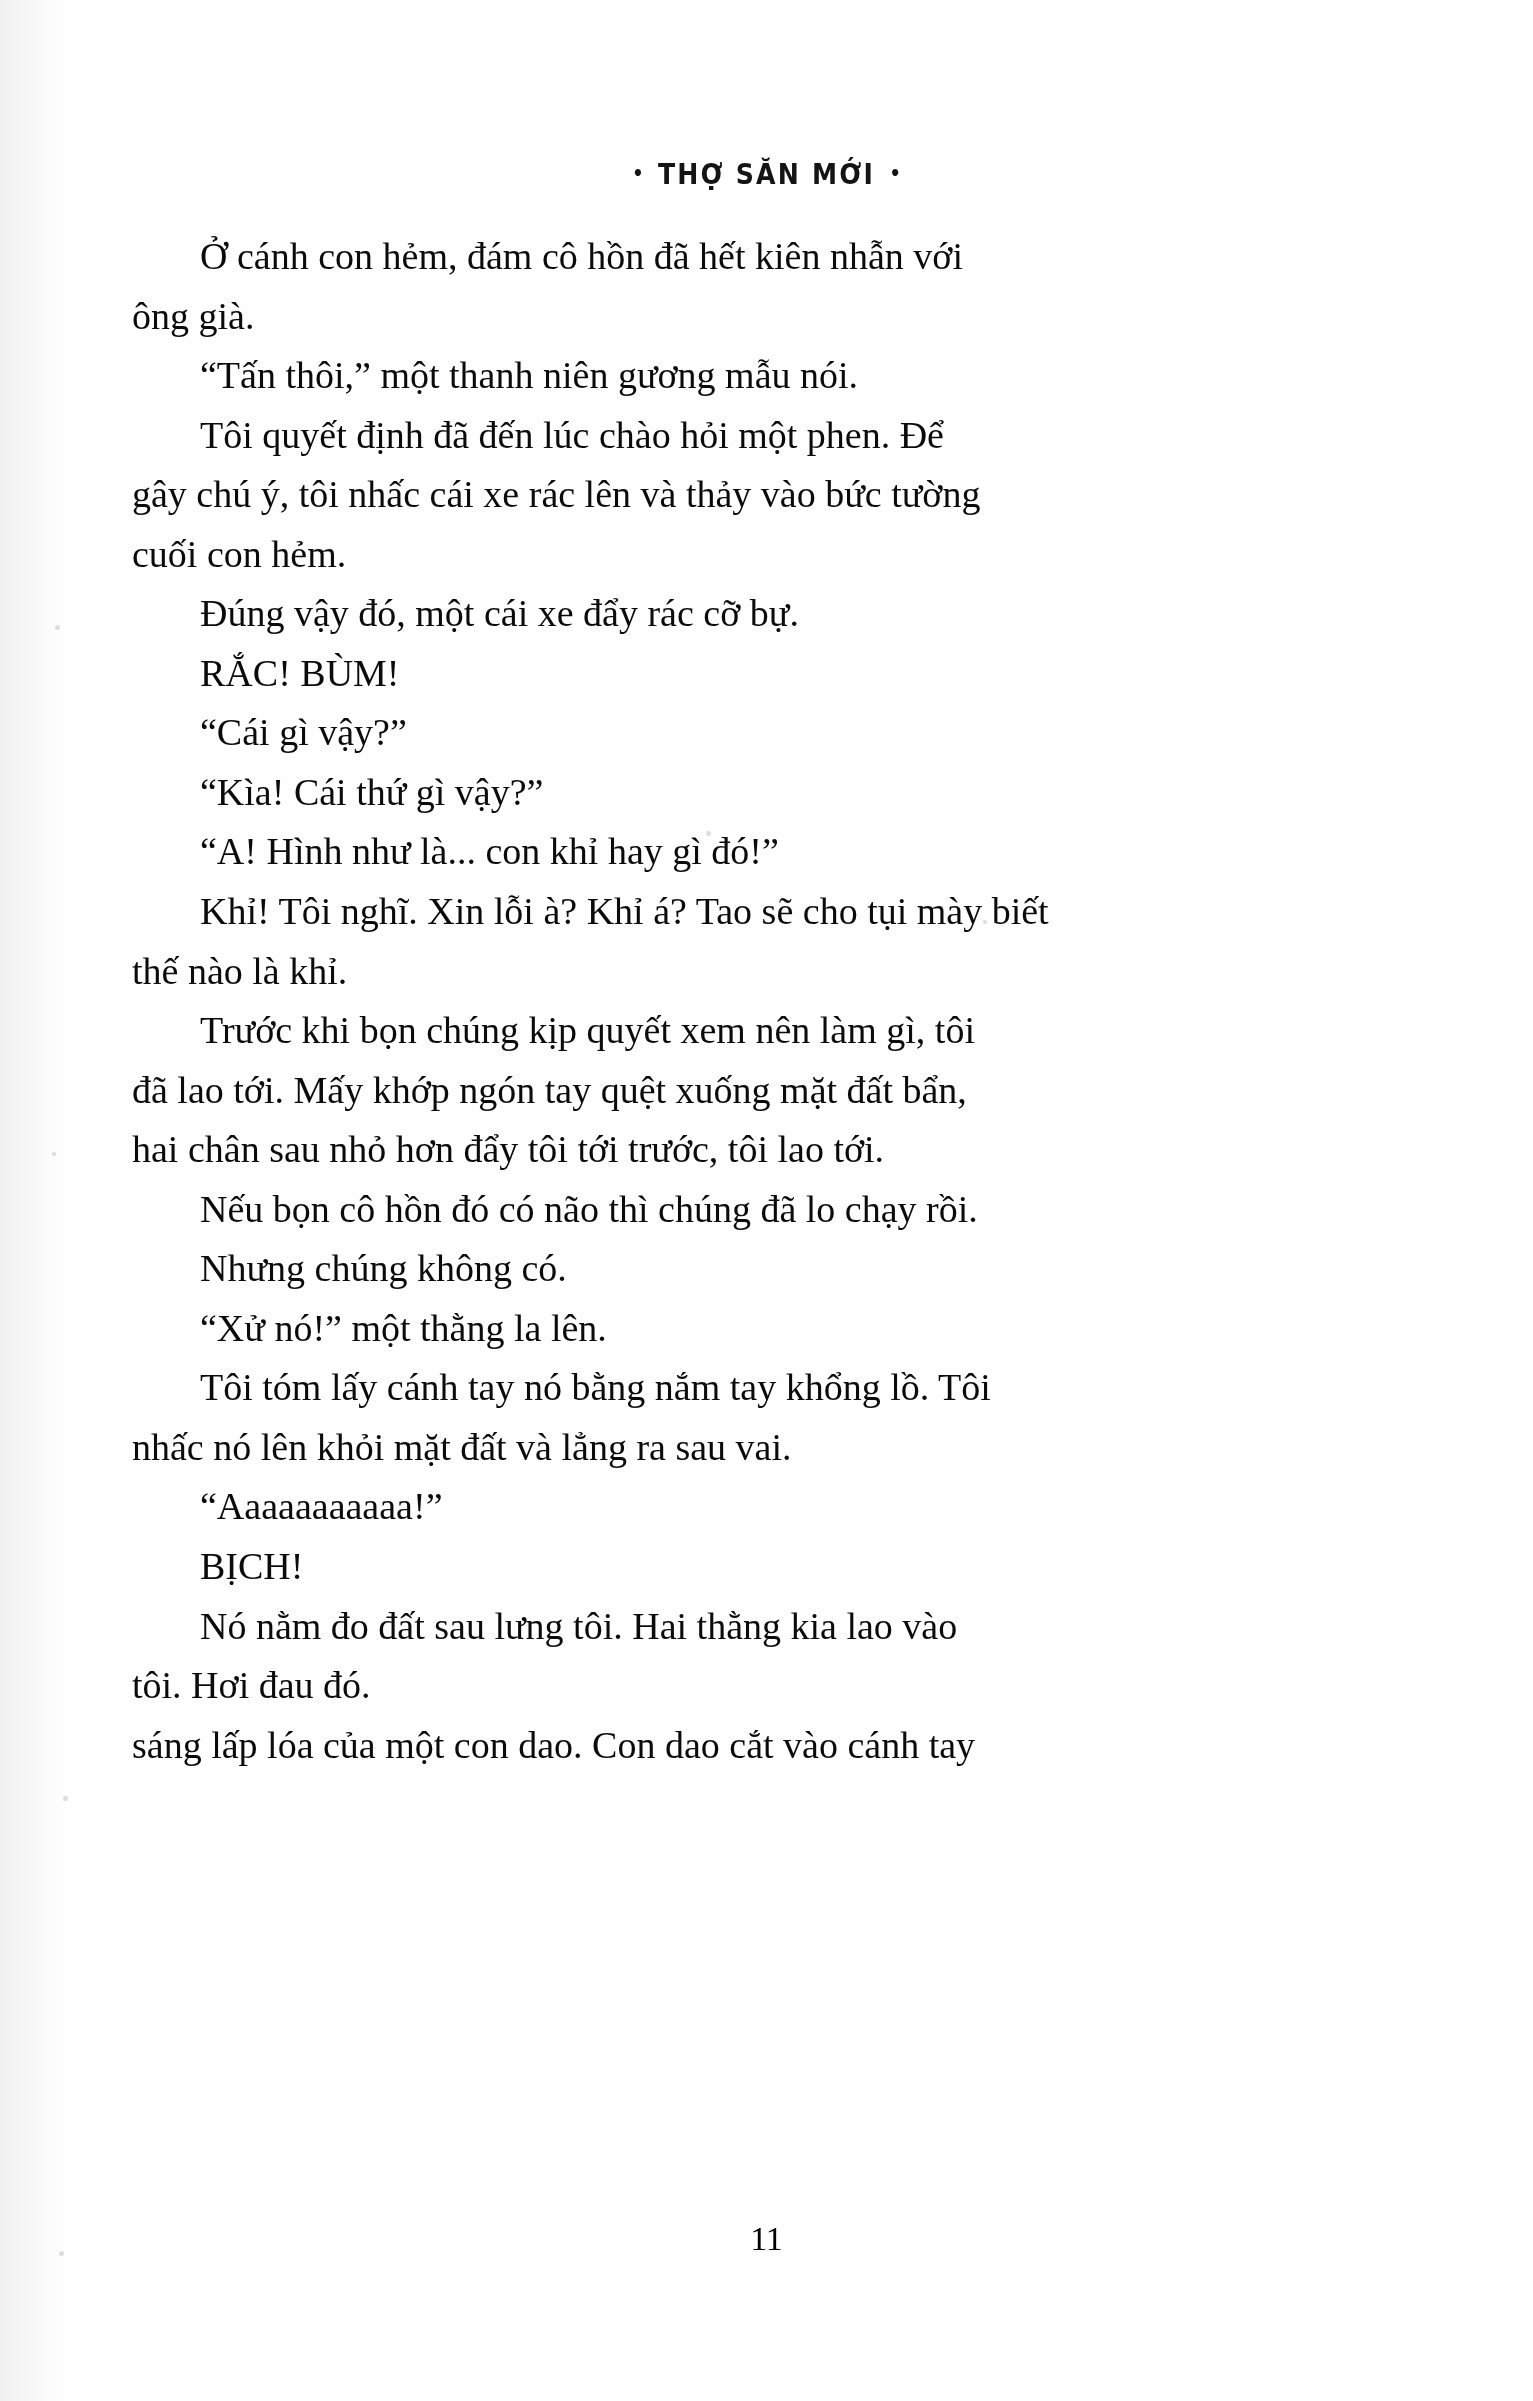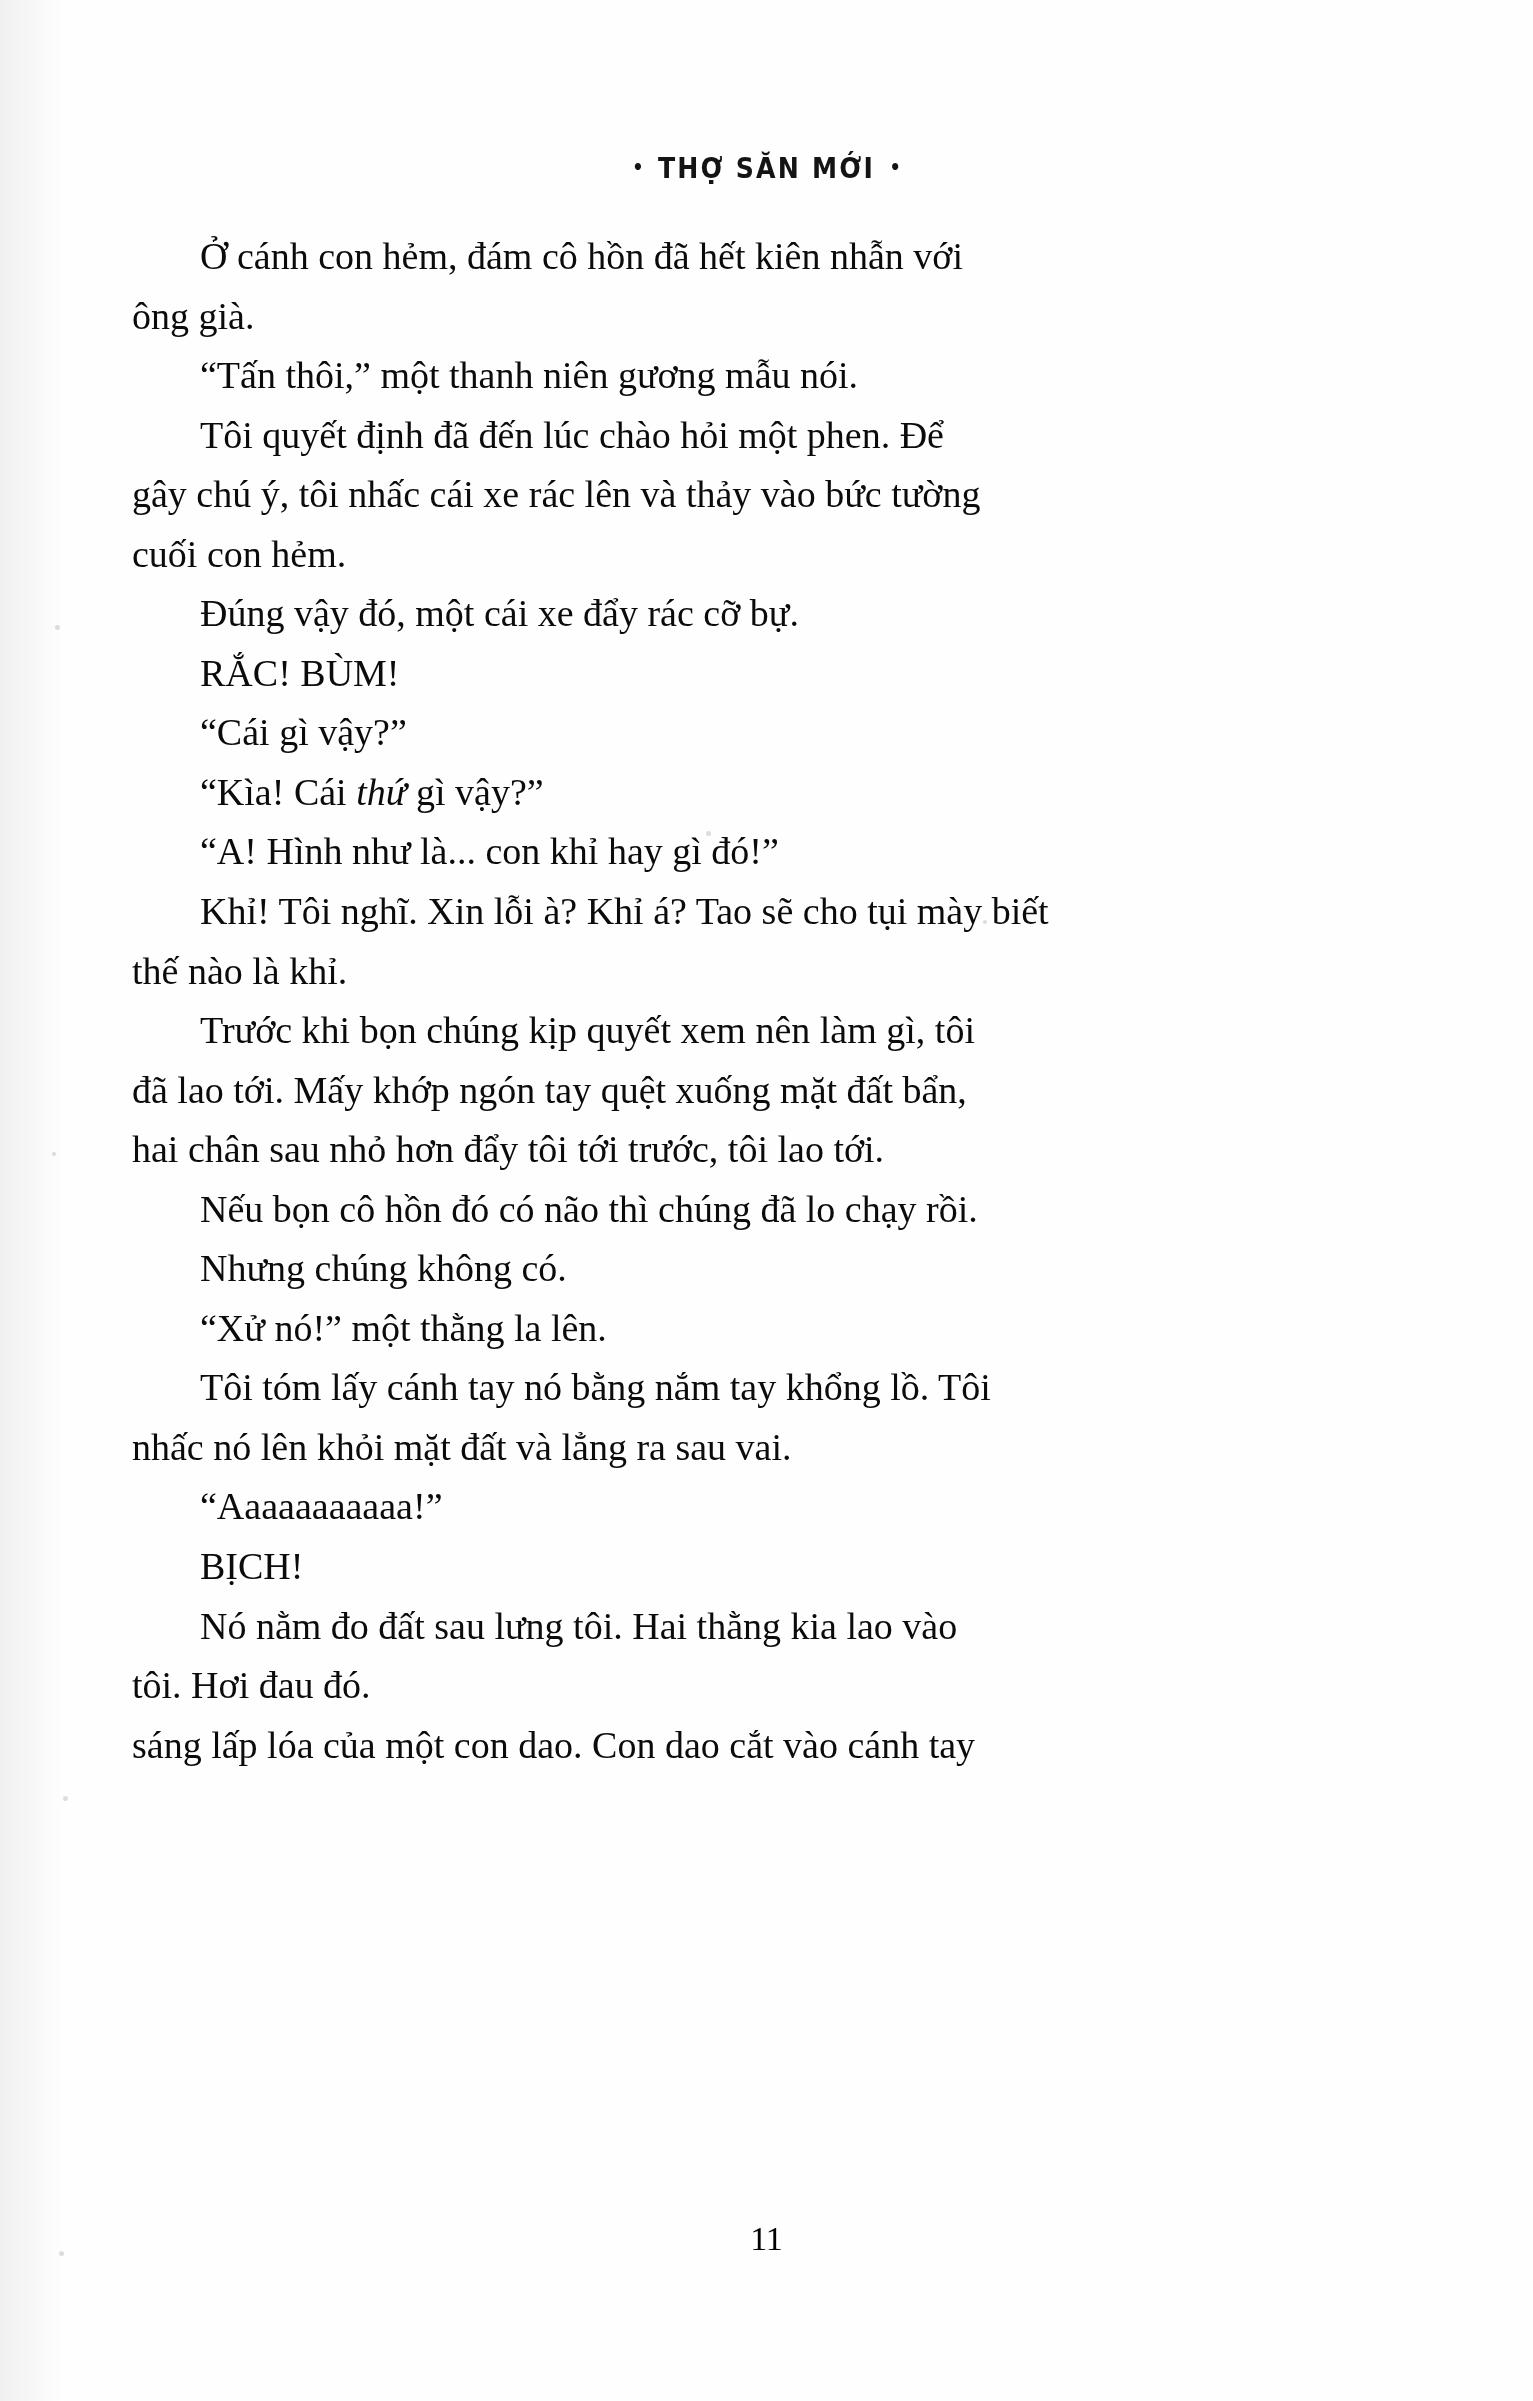--- a/index.html
+++ b/index.html
@@ -32,21 +32,21 @@
   }
   .speck {
     position: absolute;
     background: rgba(0,0,0,0.13);
     border-radius: 50%;
     pointer-events: none;
   }
 
   .running-head {
     position: absolute;
-    top: 152px;
+    top: 158px;
     left: 0;
     width: 100%;
     text-align: center;
     font-family: "DejaVu Sans Condensed", "Liberation Sans Narrow", "Liberation Sans", sans-serif;
     font-weight: 700;
     font-size: 28px;
     letter-spacing: 2.2px;
     color: #141414;
   }
   .running-head .dot {
@@ -71,21 +71,20 @@
     margin: 0 0 1.8px 0;
     text-indent: 68px;
     white-space: pre-wrap;
   }
   .body-text p.noindent {
     text-indent: 0;
   }
   .body-text p.italic {
   }
   .em {
-    font-style: italic;
   }
 
   .folio {
     position: absolute;
     bottom: 143px;
     left: 0;
     width: 100%;
     text-align: center;
     font-size: 34px;
     color: #000000;

